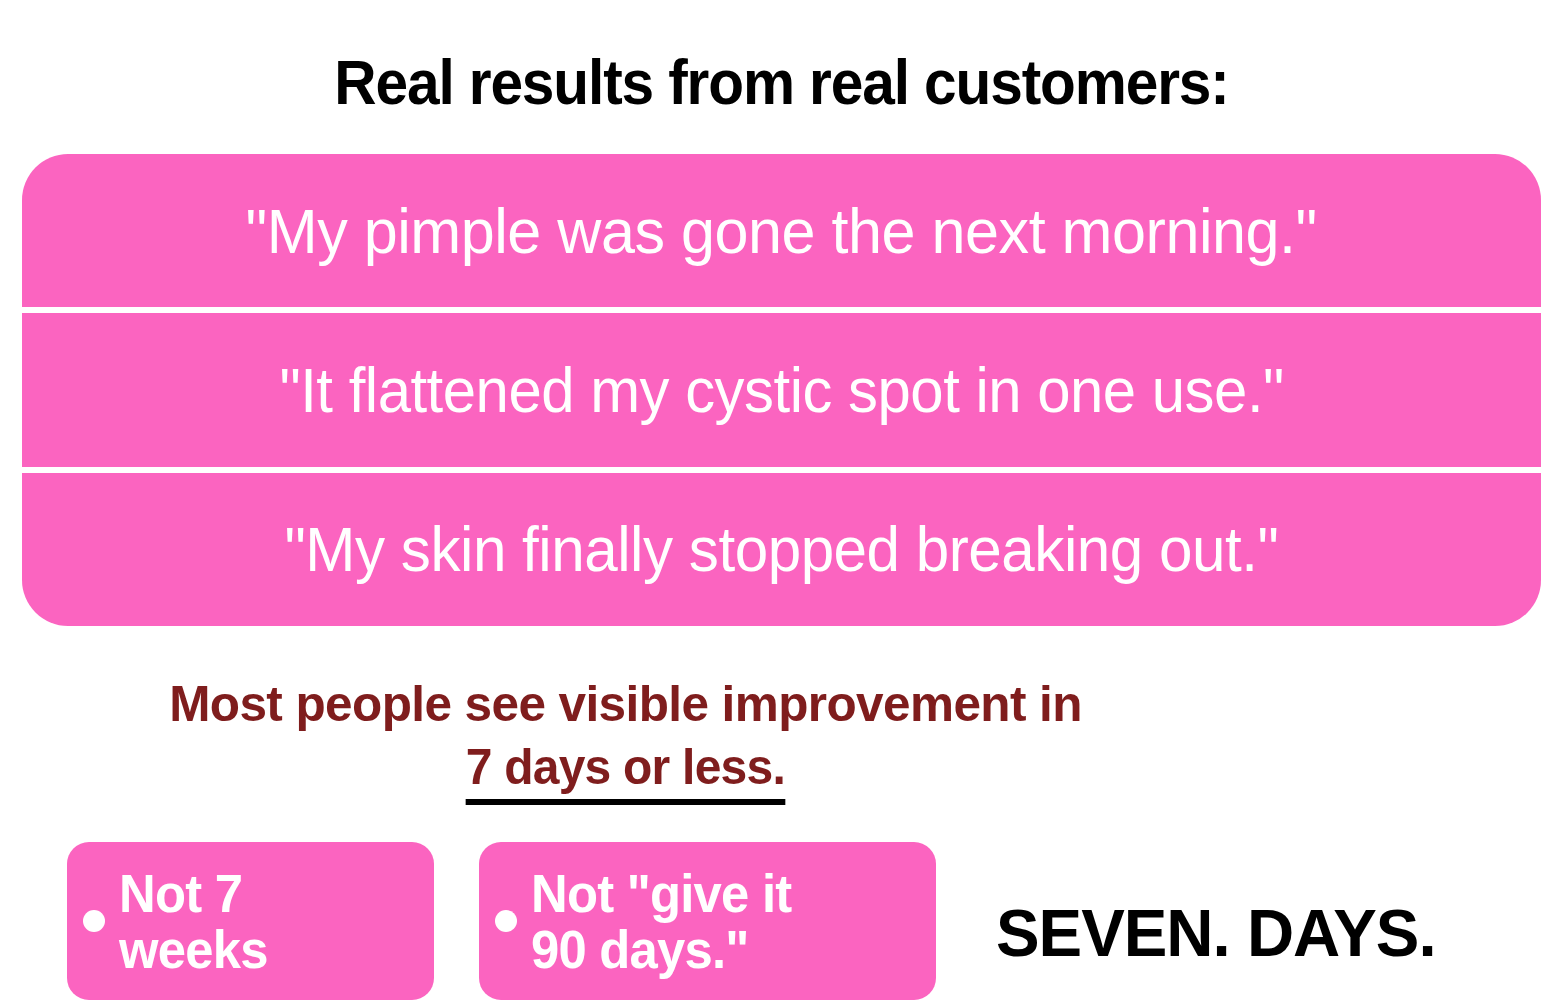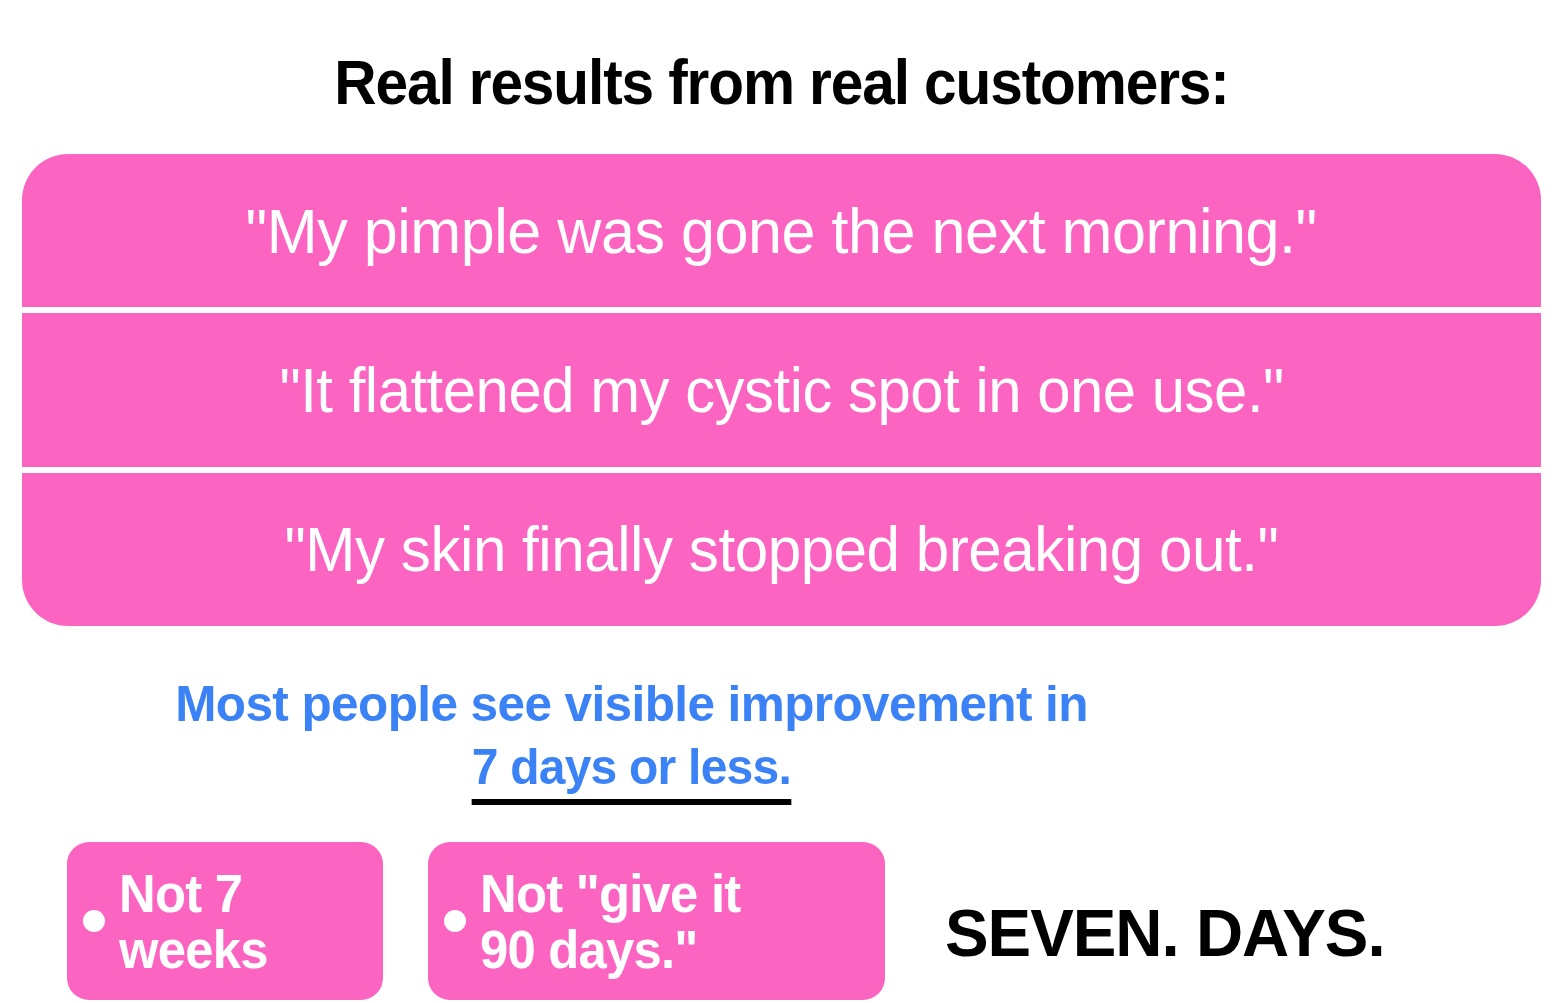--- a/index.html
+++ b/index.html
@@ -76,25 +76,25 @@
     letter-spacing: -0.5px;
     white-space: nowrap;
     transform: scaleX(0.97);
   }
   .quote-text.q2 { transform: scaleX(0.95); }
   .quote-text.q3 { transform: scaleX(0.955); }
 
   
   .subcopy {
     position: absolute;
-    left: 6px;
+    left: 0;
     top: 668px;
     width: 1251px;
     text-align: center;
-    color: #3b82f6;
+    color: #7f1d1d;
   }
   .subcopy-line1 {
     display: block;
     font-family: "Liberation Sans", sans-serif;
     font-weight: 700;
     font-size: 50px;
     line-height: 1.18;
     letter-spacing: -0.6px;
     transform: scaleX(0.99);
   }
@@ -123,21 +123,21 @@
   }
   .pill {
     background: #fb64c0;
     border-radius: 22px;
     height: 158px;
     box-sizing: border-box;
     display: flex;
     align-items: center;
     padding: 0 14px 0 16px;
   }
-  .pill-1 { width: 316px; }
+  .pill-1 { width: 367px; }
   .pill-2 { width: 457px; margin-left: 45px; }
 
   .pill-bullet {
     width: 22px;
     height: 22px;
     border-radius: 50%;
     background: #ffffff;
     flex: 0 0 auto;
     margin-right: 14px;
   }

